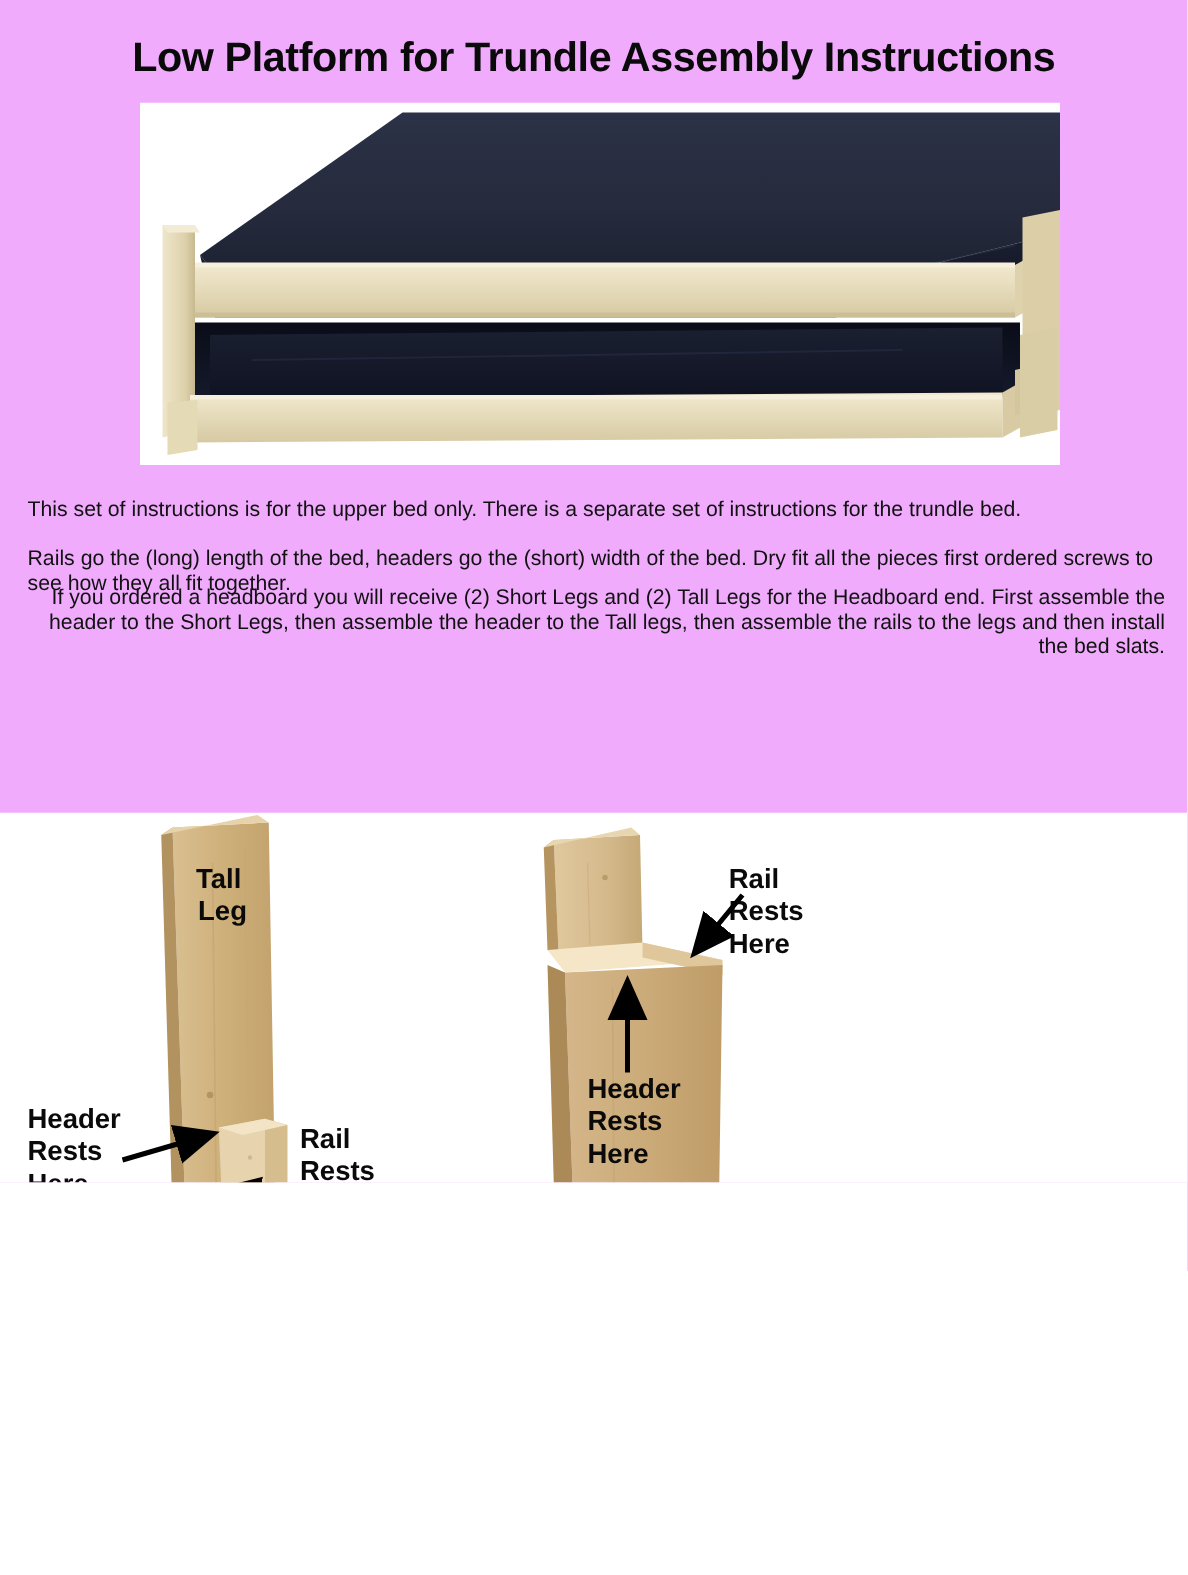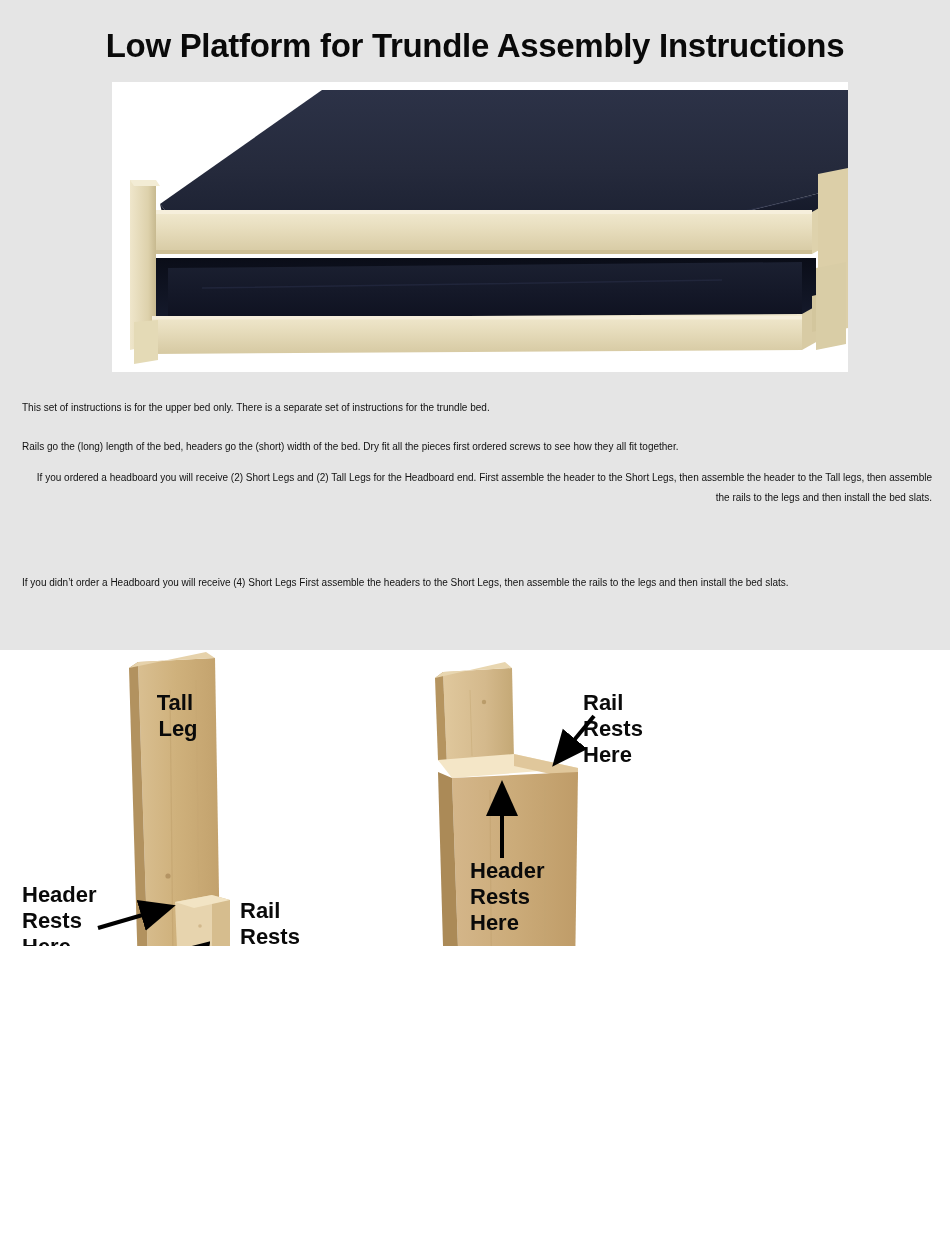--- a/index.html
+++ b/index.html
@@ -9,21 +9,21 @@
     background: #ffffff;
   }
   body {
     font-family: "Liberation Sans", sans-serif;
     color: #000000;
   }
   .page {
     position: relative;
     width: 950px;
     height: 946px;
-    background: #e5e5e5;
+    background: #f0abfc;
     overflow: hidden;
   }
 
   
   .doc-title {
     position: absolute;
     left: 0;
     top: 26px;
     width: 950px;
     text-align: center;
@@ -43,21 +43,21 @@
     width: 736px;
     height: 290px;
   }
   .bed-svg { display: block; width: 100%; height: 100%; }
 
   
   .body-text {
     position: absolute;
     left: 22px;
     width: 910px;
-    font-size: 10px;
+    font-size: 17px;
     line-height: 19.5px;
     color: #111111;
     font-family: "Liberation Sans", sans-serif;
   }
   #para-0 { top: 398px; }
   #para-1 { top: 437px; }
   #para-2 { top: 468px; text-align: right; }
   #para-3 { top: 573px; }
 
   
@@ -160,21 +160,20 @@
       <polygon points="704,186 734,180 734,262 704,268" fill="#d9cda6"></polygon>
     </svg>
   </div>
 
   <div class="body-text" id="para-0">This set of instructions is for the upper bed only.  There is a separate set of instructions for the trundle bed.</div>
 
   <div class="body-text" id="para-1">Rails go the (long) length of the bed, headers go the (short) width of the bed.  Dry fit all the pieces first ordered screws to see how they all fit together.</div>
 
   <div class="body-text" id="para-2">If you ordered a headboard you will receive (2) Short Legs and (2) Tall Legs for the Headboard end.  First assemble the header to the Short Legs, then assemble the header to the Tall legs, then assemble the rails to the legs and then install the bed slats.</div>
 
-  <div class="body-text" id="para-3">If you didn’t order a Headboard you will receive (4) Short Legs First assemble the headers to the Short Legs, then assemble the rails to the legs and then install the bed slats.</div>
 
   <div class="legs-figure">
     <svg class="legs-svg" viewBox="0 0 950 470" preserveAspectRatio="none">
       <defs>
         <linearGradient id="tallFace" x1="0" y1="0" x2="1" y2="0">
           <stop offset="0%" stop-color="#d9bf91"></stop>
           <stop offset="45%" stop-color="#cfb17c"></stop>
           <stop offset="100%" stop-color="#c2a16c"></stop>
         </linearGradient>
         <linearGradient id="shortFace" x1="0" y1="0" x2="1" y2="0">

